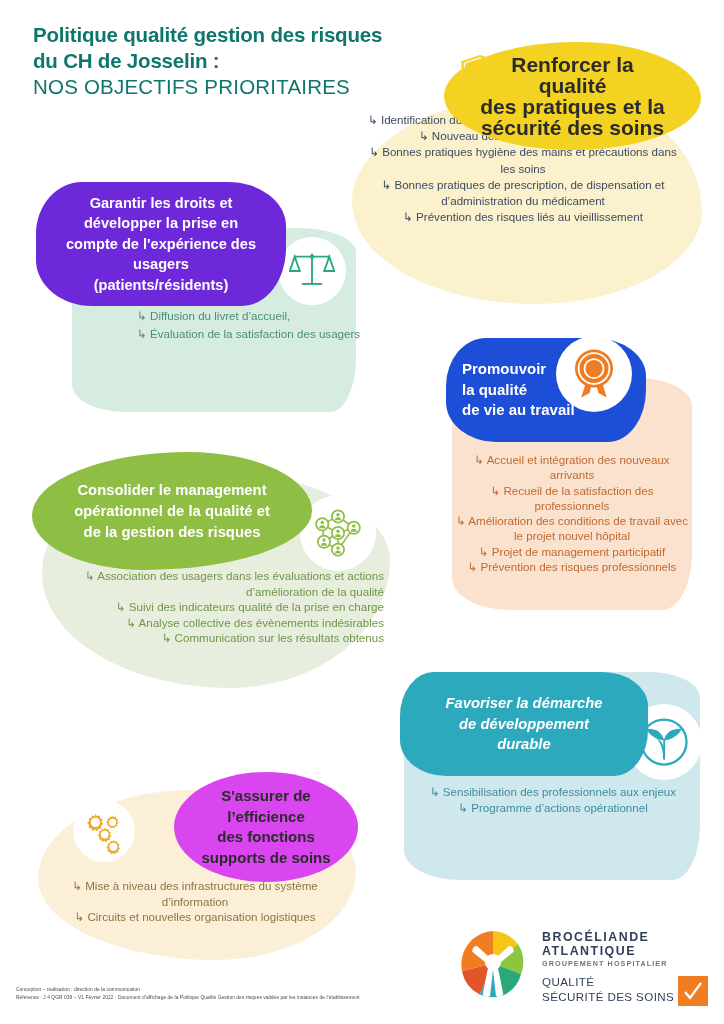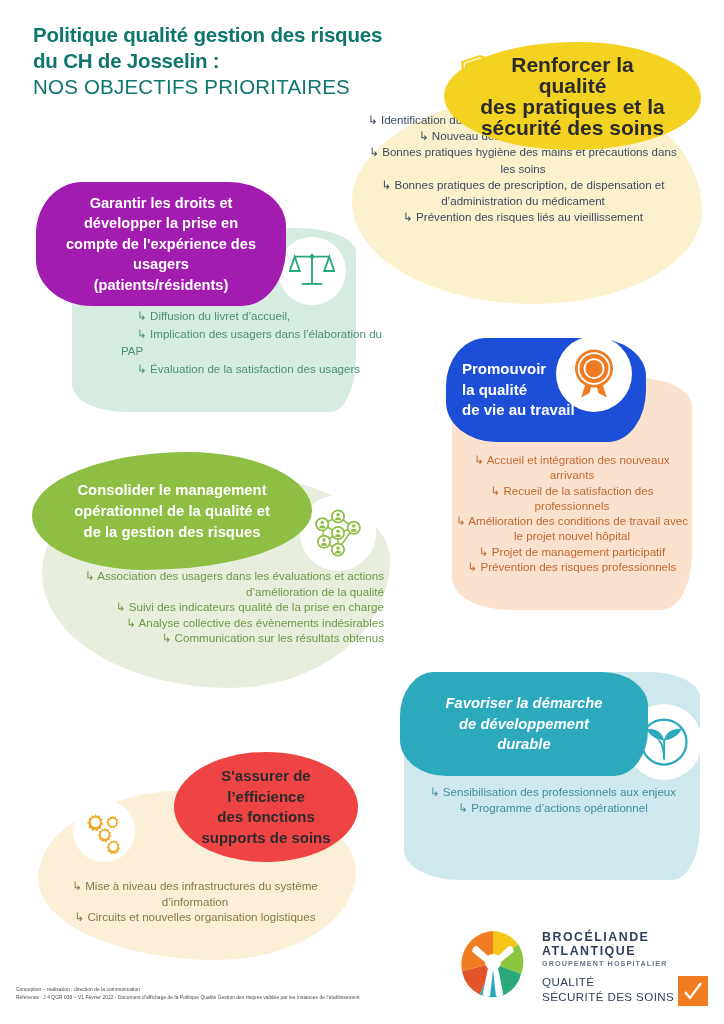--- a/index.html
+++ b/index.html
@@ -47,21 +47,21 @@
   #bullets-yellow .b0{text-align:left;}
 
   
   #blob-green{
     left:72px;top:228px;width:284px;height:184px;
     background:#d7ece0;
     border-radius:22px 58px 26px 52px / 46px 24px 54px 28px;
   }
   #pill-green{
     left:36px;top:182px;width:250px;height:124px;
-    background:#a21caf;
+    background:#6d28d9;
     border-radius:46px 58px 44px 56px / 52px 44px 58px 46px;
     font-size:14.6px;line-height:20.5px;
   }
   #icon-green{left:278px;top:237px;width:68px;height:68px;}
   #bullets-green{
     left:82px;top:307px;width:262px;
     color:#4b8e77;font-size:11.6px;line-height:17.6px;text-align:left;margin-left:39px;
   }
 
   
@@ -120,22 +120,22 @@
     color:#3f8c9c;font-size:11.6px;line-height:15.6px;text-align:center;
   }
 
   
   #blob-gold{
     left:38px;top:790px;width:318px;height:170px;
     background:#fbefd8;
     border-radius:48% 52% 44% 56% / 52% 48% 52% 48%;
   }
   #pill-gold{
-    left:174px;top:752px;width:184px;height:110px;
-    background:#ef4444;color:#2b2b2b;
+    left:174px;top:772px;width:184px;height:110px;
+    background:#d946ef;color:#2b2b2b;
     border-radius:50% 50% 50% 50% / 50% 50% 50% 50%;
     font-size:15px;line-height:20.5px;
   }
   #icon-gold{left:73px;top:800px;width:62px;height:62px;}
   #bullets-gold{
     left:40px;top:878px;width:310px;
     color:#8a7744;font-size:11.6px;line-height:15.6px;text-align:center;
   }
 
   
@@ -204,21 +204,20 @@
         <line x1="18" y1="50" x2="46" y2="50"></line>
         <path d="M8 12 L1 32 H15 Z"></path>
         <path d="M56 12 L49 32 H63 Z"></path>
       </g>
       <circle cx="32" cy="12" r="3" fill="#2aa87a"></circle>
     </svg>
   </div>
 
   <div class="bullets" id="bullets-green">
     <span class="bl"><span class="arrow">&nbsp;&nbsp;&nbsp;&nbsp;&nbsp;↳ </span><span>Diffusion du livret d’accueil,</span></span>
-    <span class="bl"><span class="arrow">&nbsp;&nbsp;&nbsp;&nbsp;&nbsp;↳ </span><span>Implication des usagers dans l’élaboration du PAP</span></span>
     <span class="bl"><span class="arrow">&nbsp;&nbsp;&nbsp;&nbsp;&nbsp;↳ </span><span>Évaluation de la satisfaction des usagers</span></span>
   </div>
 
   <div class="pill" id="pill-green">
     <div>
       <div>Garantir les droits et</div>
       <div>développer la prise en</div>
       <div>compte de l'expérience des</div>
       <div>usagers</div>
       <div>(patients/résidents)</div>

